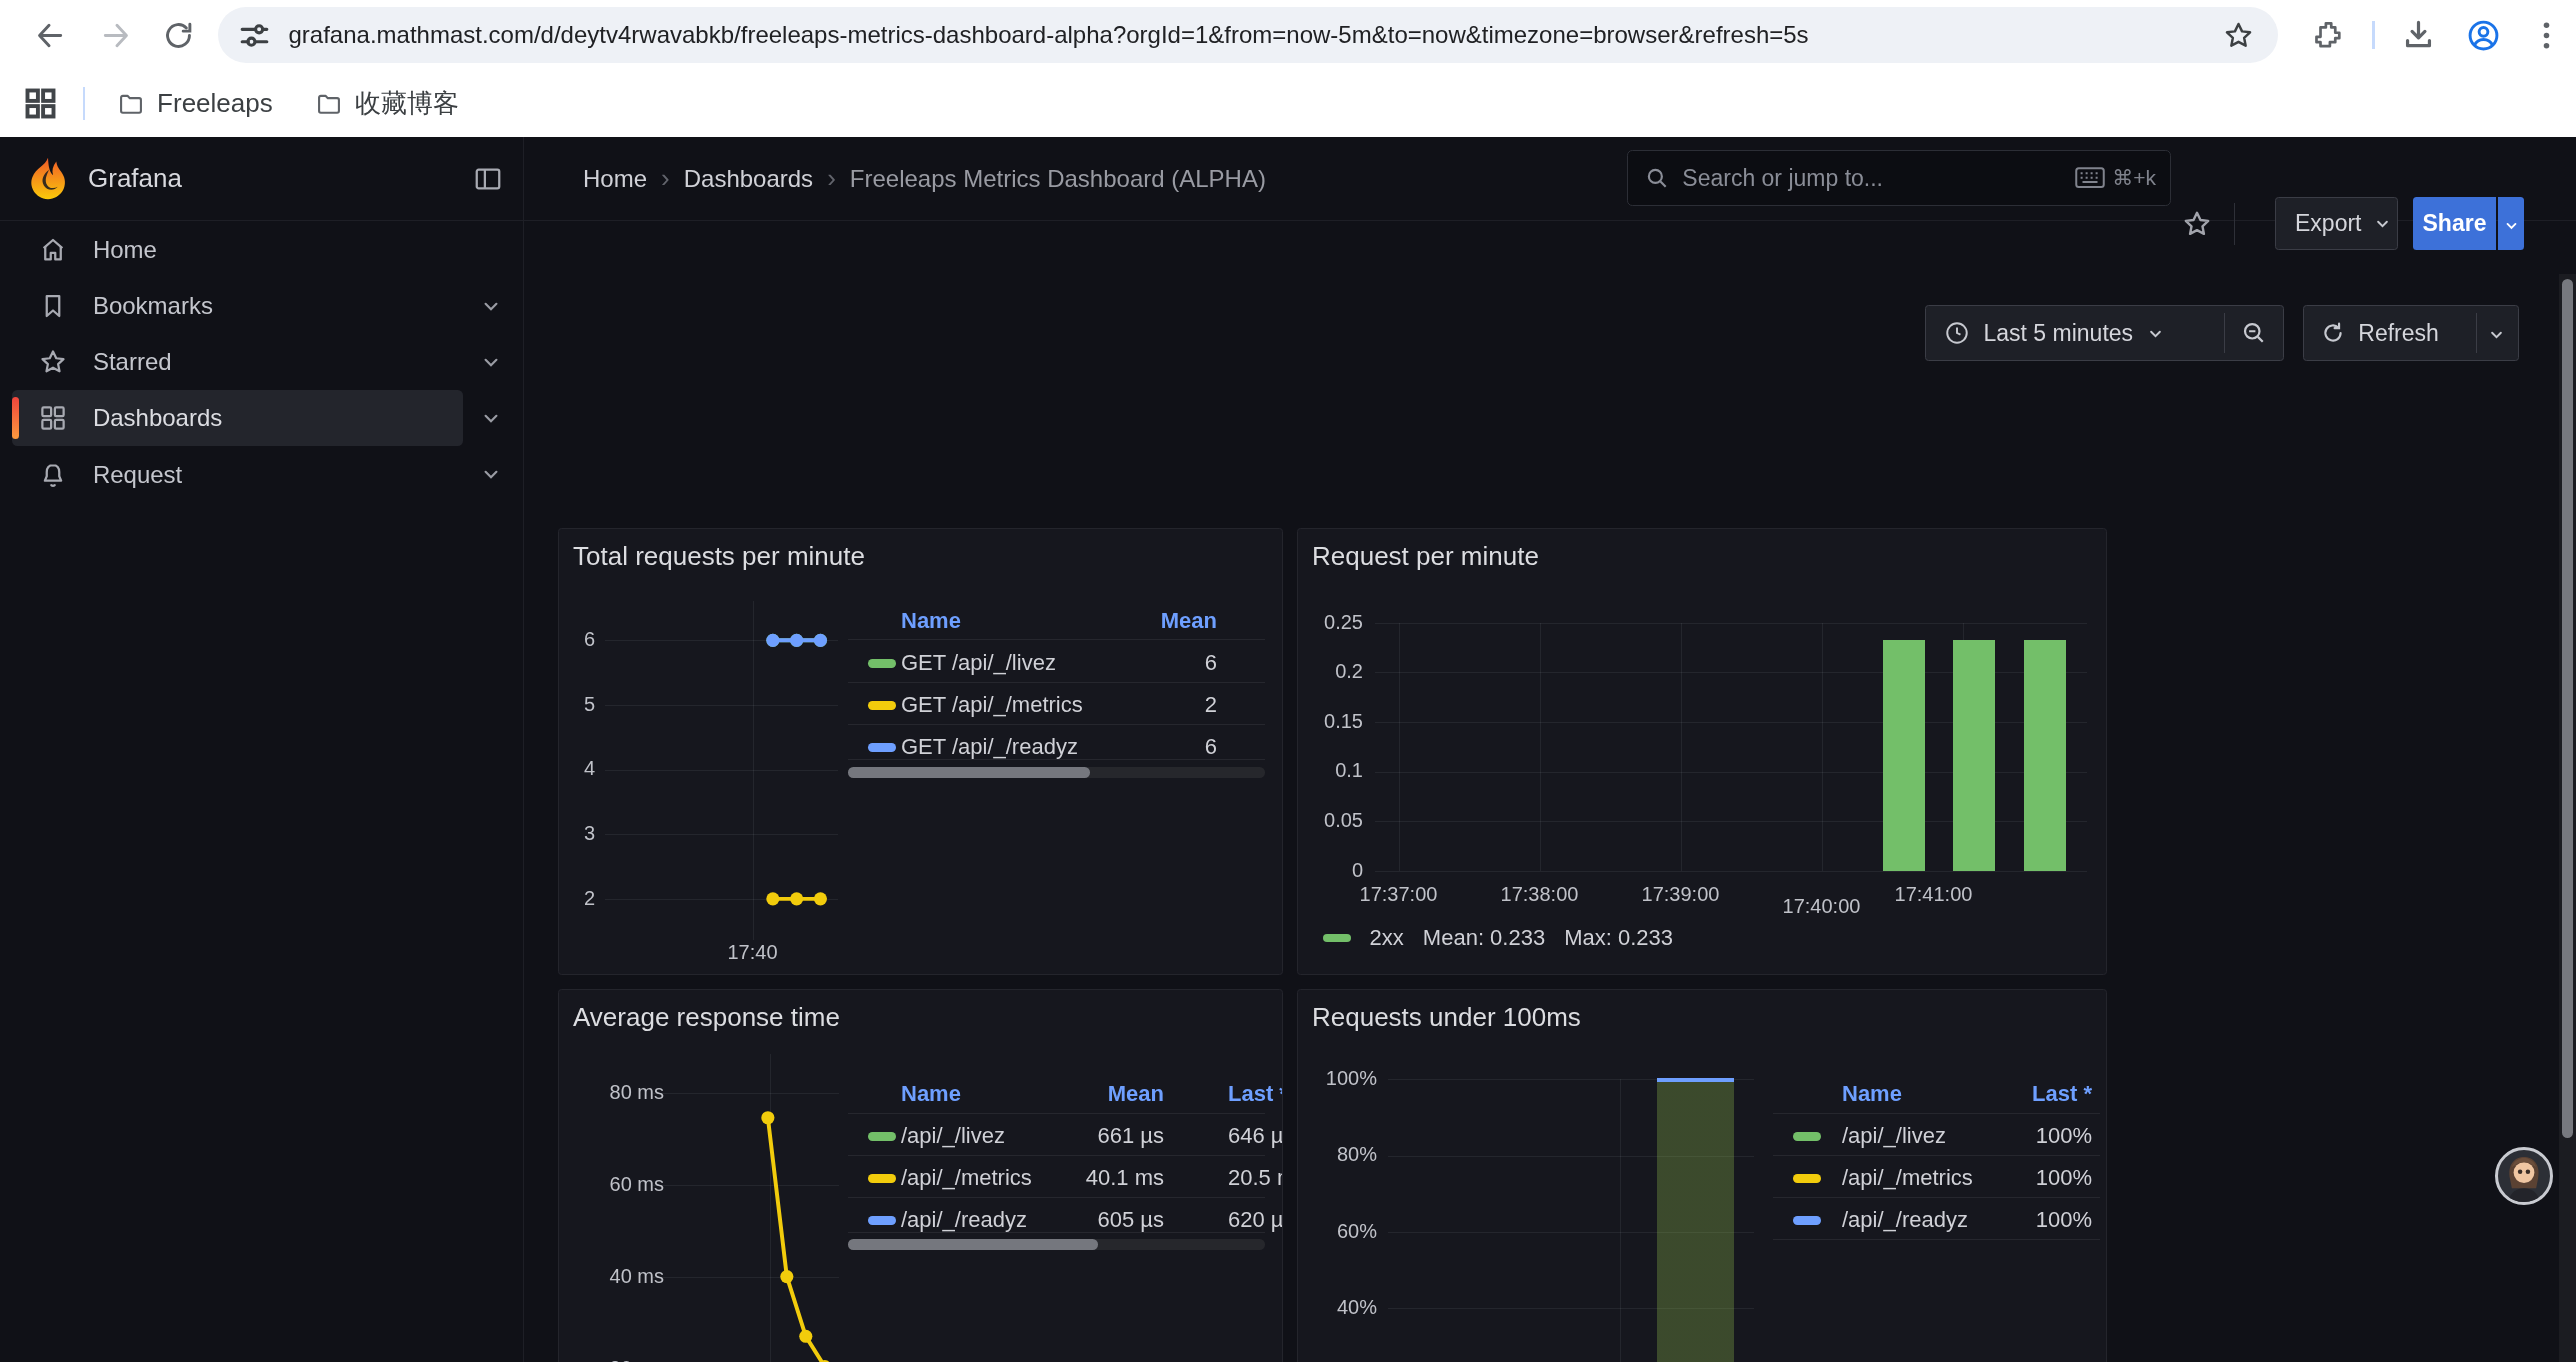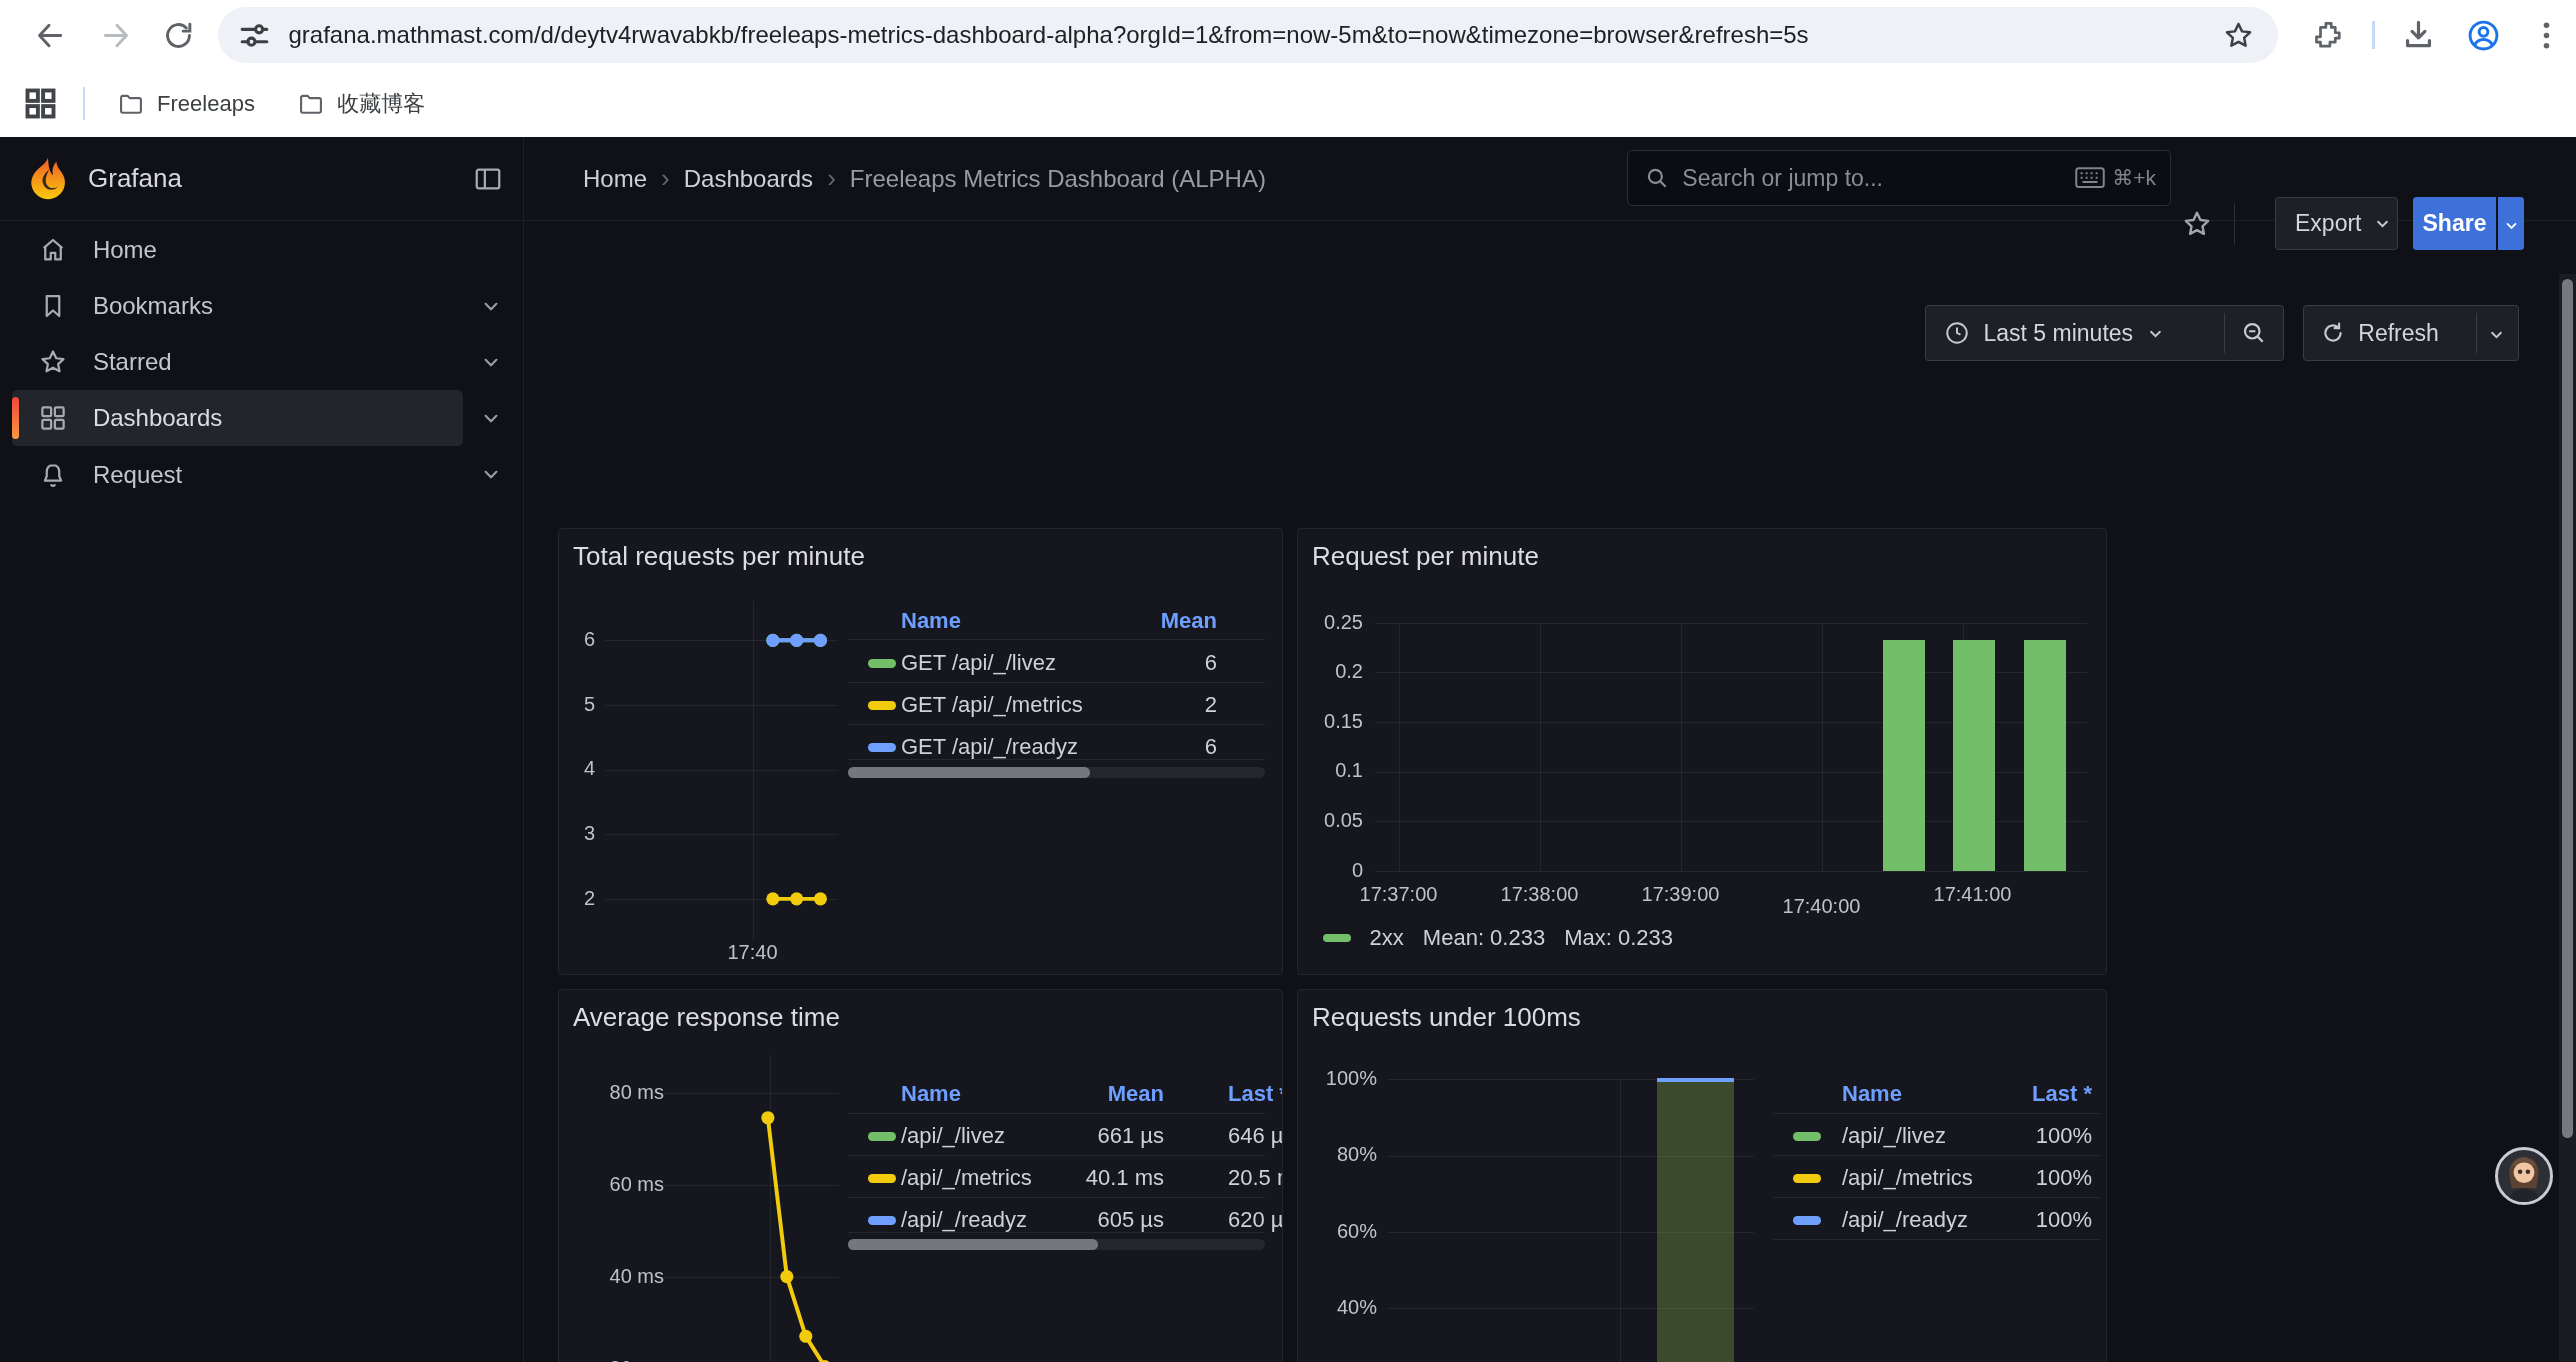--- a/index.html
+++ b/index.html
@@ -7,21 +7,21 @@
        font-family:"Liberation Sans",sans-serif;position:relative;}
   
   #browser-toolbar{position:absolute;left:0;top:0;width:2576px;height:70px;background:#ffffff;}
   .tb-icon{position:absolute;top:17.5px;width:35px;height:35px;color:#5f6368;}
   .tb-icon svg{width:35px;height:35px;}
   #url-pill{position:absolute;left:218px;top:7px;width:2060px;height:56px;border-radius:28px;
             background:#eef1f6;display:flex;align-items:center;}
   #url-text{font-size:24px;color:#202124;white-space:nowrap;overflow:hidden;margin-left:16px;flex:1;}
   #bookmarks-bar{position:absolute;left:0;top:70px;width:2576px;height:67px;background:#ffffff;
                  border-bottom:0.9px solid #e4e6ea;display:flex;align-items:center;}
-  .bm-item{display:flex;align-items:center;gap:12.3px;margin-right:42px;color:#3c4043;font-size:22px;}
+  .bm-item{display:flex;align-items:center;gap:12.3px;margin-right:42px;color:#3c4043;font-size:26px;}
   .bm-item svg{width:28px;height:28px;color:#5f6368;}
   
   #grafana{position:absolute;left:0;top:137px;width:2576px;height:1226px;background:#101117;overflow:hidden;}
   #gf-sidebar{position:absolute;left:0;top:0;width:523px;height:1226px;border-right:0.9px solid #1e1f26;}
   #gf-sidebar-header{position:absolute;left:0;top:0;width:523px;height:83px;border-bottom:0.9px solid #1e1f26;}
   #gf-brand{position:absolute;left:88px;top:0;height:83px;display:flex;align-items:center;
             color:#d8d9de;font-size:26px;}
   .nav-item{position:absolute;left:12.3px;width:451px;height:56px;border-radius:5.3px;display:flex;
             align-items:center;color:#c4c6cd;font-size:24px;}
   .nav-item.active{background:#23252c;color:#dcdde2;}
@@ -391,21 +391,21 @@
           <div class="ytick" style="left: -67px; top: 330px;">0</div>
           <div class="gridline-v" style="left: 101px; top: 94px; height: 248px;"></div>
           <div class="xtick" style="left: 13px; top: 354px;">17:37:00</div>
           <div class="gridline-v" style="left: 242px; top: 94px; height: 248px;"></div>
           <div class="xtick" style="left: 154px; top: 354px;">17:38:00</div>
           <div class="gridline-v" style="left: 383px; top: 94px; height: 248px;"></div>
           <div class="xtick" style="left: 295px; top: 354px;">17:39:00</div>
           <div class="gridline-v" style="left: 524px; top: 94px; height: 248px;"></div>
           <div class="xtick" style="left: 436px; top: 366px; text-align: center;">17:40:00</div>
           <div class="gridline-v" style="left: 665px; top: 94px; height: 248px;"></div>
-          <div class="xtick" style="left: 587px; top: 354px;">17:41:00</div>
+          <div class="xtick" style="left: 548px; top: 354px;">17:41:00</div>
           <div class="bar" style="left: 585px; top: 111px; width: 42px; height: 231px; background: rgb(115, 191, 105);"></div>
           <div class="bar" style="left: 655px; top: 111px; width: 42px; height: 231px; background: rgb(115, 191, 105);"></div>
           <div class="bar" style="left: 726px; top: 111px; width: 42px; height: 231px; background: rgb(115, 191, 105);"></div>
           <div style="position: absolute; left: 24.6px; top: 396px; display: flex; align-items: center; gap: 19px; font-size: 22px; color: rgb(208, 209, 215);">
             <div style="position: static; width: 28px; height: 8.8px; border-radius: 4.4px; background: rgb(115, 191, 105);"></div>
             <span>2xx</span>
             <span>Mean: 0.233</span>
             <span>Max: 0.233</span>
           </div>
         </div>

